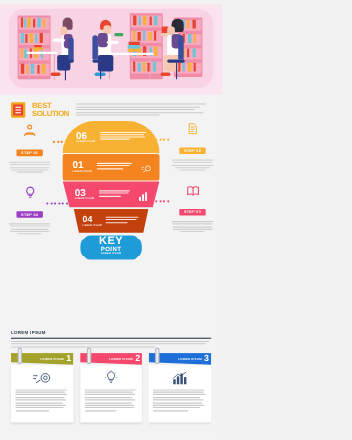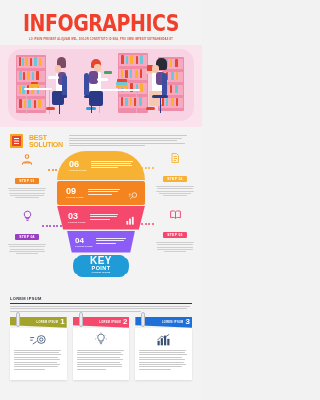--- a/index.html
+++ b/index.html
@@ -73,21 +73,21 @@
   .seg02 {
     height: 24px; background: #f4841f; border-radius: 2px; margin-top: 1px;
     display: flex; align-items: center; padding: 0 6px 0 9px; gap: 4px;
   }
   .seg03 {
     height: 24px; background: #f4486d; margin-top: 1px;
     clip-path: polygon(0 0, 100% 0, 93% 100%, 7% 100%);
     display: flex; align-items: center; padding: 0 8px 0 11px; gap: 4px;
   }
   .seg04 {
-    height: 22px; background: #8b5cf6; margin: 1px auto 0; width: 68px;
+    height: 22px; background: #c2410c; margin: 1px auto 0; width: 68px;
     clip-path: polygon(0 0, 100% 0, 93% 100%, 7% 100%);
     display: flex; align-items: center; padding: 0 6px 0 8px; gap: 3px;
   }
   .seg-num { font-size: 9px; font-weight: 900; line-height: 9px; }
   .seg-num-sm { font-size: 8px; font-weight: 900; line-height: 8px; }
   .seg-sub { font-size: 2.2px; font-weight: 700; letter-spacing: 0.2px; opacity: .9; }
   .seg-lines { flex: 1; }
   .seg-lines .l { height: 0.9px; background: rgba(255,255,255,.85); margin-bottom: 1.3px; border-radius: 1px; }
   .seg-icon { width: 12px; height: 11px; flex: 0 0 auto; opacity: .95; }
 
@@ -146,24 +146,20 @@
   }
   .card-icon { height: 13px; display: flex; align-items: center; justify-content: center; }
   .card-lines { margin-top: 4px; }
   .card-lines .l { height: 0.9px; background: #c9c9c9; margin-bottom: 1.5px; border-radius: 1px; }
 </style>
 </head>
 <body>
 
 <div class="page">
 
-  <div class="title-wrap">
-    <div class="title">INFOGRAPHICS</div>
-    <div class="subtitle">LO IPSUM PRESENT ALIQUAM WEL, DOLOR CONSTITUTO ID SEA, PRO OMNI IMPEDIT DETRAHENDAS ET</div>
-  </div>
 
   <div class="hero">
     <div class="hero-floor"></div>
 
     <div class="shelf" style="left:16px;top:10px;width:30px;height:58px;">
       <div class="shelf-in" style="top:2px;height:11px;background:#f6a9bf;"></div>
       <div class="shelf-in" style="top:16px;height:11px;background:#f6a9bf;"></div>
       <div class="shelf-in" style="top:30px;height:11px;background:#f6a9bf;"></div>
       <div class="shelf-in" style="top:44px;height:11px;background:#f6a9bf;"></div>
       <div class="book" style="left:3px;bottom:47px;width:2px;height:9px;background:#e8452f;"></div>
@@ -421,21 +417,21 @@
         <div class="seg-lines">
           <div class="l" style="width:94%"></div>
           <div class="l" style="width:88%"></div>
           <div class="l" style="width:92%"></div>
           <div class="l" style="width:60%"></div>
         </div>
       </div>
 
       <div class="seg seg02">
         <div>
-          <div class="seg-num">09</div>
+          <div class="seg-num">01</div>
           <div class="seg-sub">LOREM IPSUM</div>
         </div>
         <div class="seg-lines">
           <div class="l" style="width:92%"></div>
           <div class="l" style="width:86%"></div>
           <div class="l" style="width:68%"></div>
         </div>
         <span class="seg-icon">
           <svg width="12" height="11" viewBox="0 0 24 24" fill="none" stroke="#fff" stroke-width="1.6">
             <circle cx="15" cy="11" r="5"></circle>

